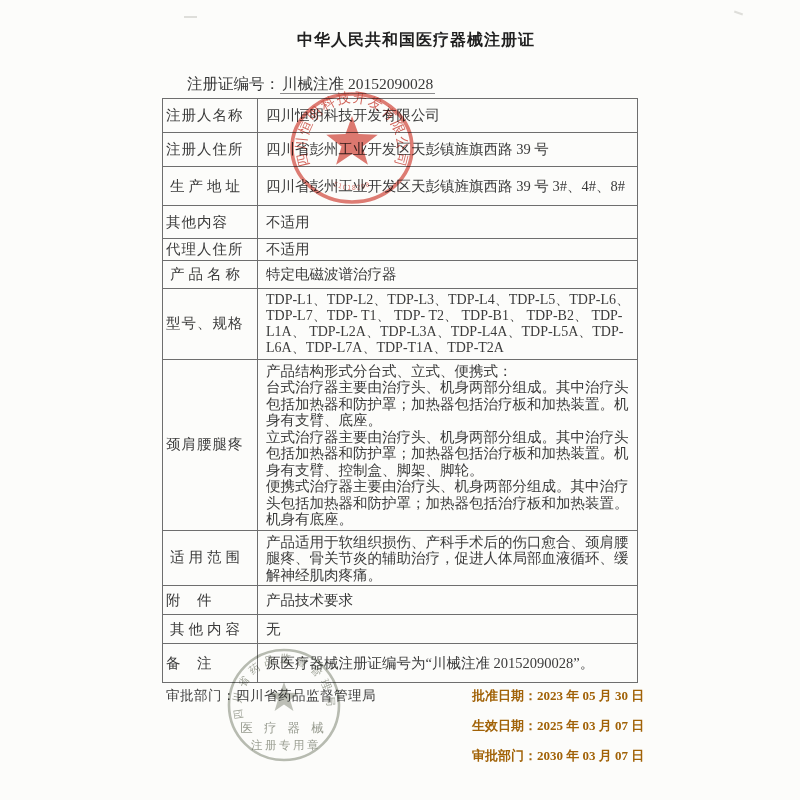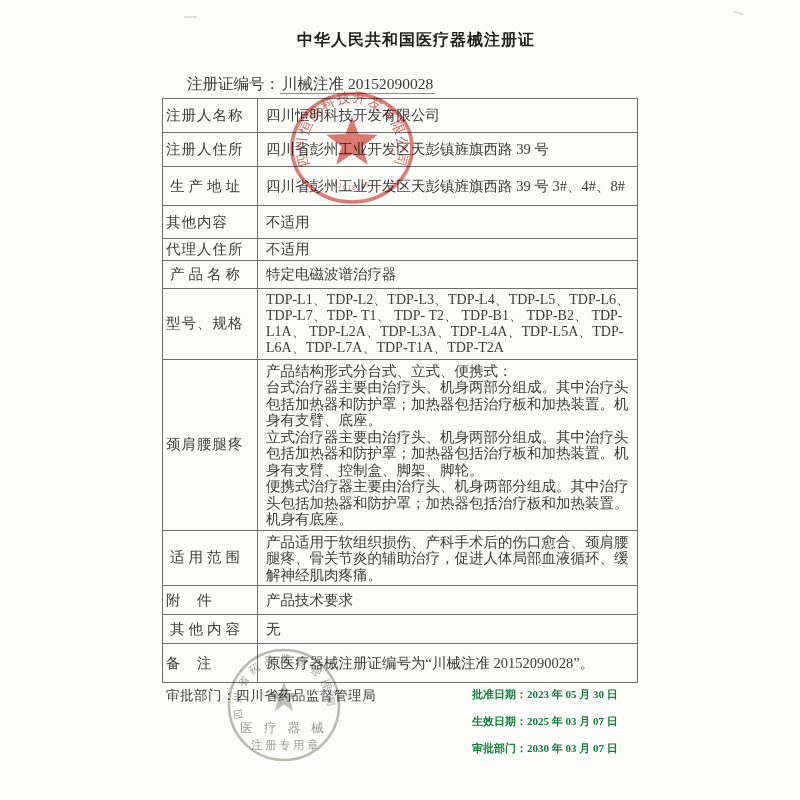--- a/index.html
+++ b/index.html
@@ -37,21 +37,21 @@
   tr.vtop td.val{ vertical-align:top; padding-top:3px; }
   tr.models td.val{ font-size:14px; line-height:16.3px; }
   tr.h34{height:34px} tr.h39{height:39px} tr.h33{height:33px}
   tr.h31{height:16px} tr.h28{height:28px} tr.h70{height:70px}
   tr.h162{height:162px} tr.h53{height:53px} tr.h29{height:29px}
   .footer-left{
     position:absolute; left:166px; top:687px; font-size:13.5px;
     font-weight:400; color:#3c3c3c; letter-spacing:.5px;
   }
   .footer-dates{
-    position:absolute; left:472px; top:687px; font-size:11px; color:#15803d;
+    position:absolute; left:472px; top:687px; font-size:13px; color:#a16207;
   }
   .footer-dates .dline{ margin-bottom:12px; font-weight:600; }
   .footer-dates .dval{ font-weight:700; }
   .seal{ position:absolute; mix-blend-mode:multiply; pointer-events:none; }
   .mark{ position:absolute; background:#c4c4c0; opacity:.55; }
 </style>
 </head>
 <body>
 
 <div class="page">

